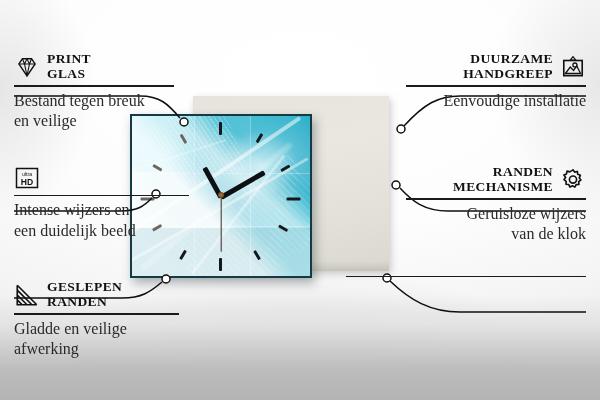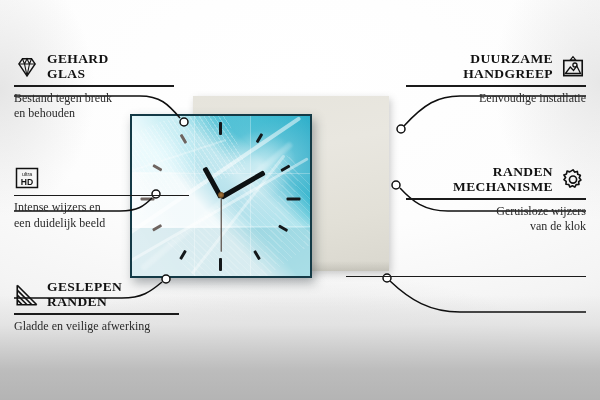--- a/index.html
+++ b/index.html
@@ -112,21 +112,21 @@
   .hand-h{left:89px;top:79px;width:34px;height:5px;transform:rotate(-119deg);}
   .hand-m{left:89px;top:79px;width:50px;height:4.5px;transform:rotate(-30deg);}
   .hand-s{left:89px;top:79px;width:56px;height:1.4px;background:#3b2a22;transform:rotate(90deg);}
   .cap{position:absolute;left:86px;top:76px;width:6px;height:6px;border-radius:50%;
     background:radial-gradient(circle,#a9773c 0%,#6d4a21 70%,#3a2710 100%);}
 
   
   .callout{position:absolute;}
   .co-title{font-weight:700;letter-spacing:.4px;color:#111;line-height:1.08;font-size:13.5px;}
   .co-rule{height:1.4px;background:#1b1b1b;margin:4px 0 4px;}
-  .co-desc{font-size:12px;color:#2a2a2a;line-height:1.26;font-family:Liberation Serif, serif;}
+  .co-desc{font-size:16px;color:#2a2a2a;line-height:1.26;font-family:Liberation Serif, serif;}
   .row{display:flex;align-items:center;gap:7px;}
   .ic{flex:none;width:26px;height:26px;color:#111;}
   .ic svg{display:block;width:26px;height:26px;}
   .left .co-title,.left .co-desc{text-align:left;}
   .right{text-align:right;}
   .right .row{justify-content:flex-end;}
 
   
   #leads{position:absolute;inset:0;pointer-events:none;}
   .hd{fill:none;stroke:#0f0f0f;stroke-width:1.5;}
@@ -229,28 +229,28 @@
 
   <div class="callout left" style="left:14px;top:52px;width:160px;">
     <div class="row">
       <span class="ic">
         <svg viewBox="0 0 24 24">
             <path d="M4.5 9.2 12 20.2 19.5 9.2 16.2 4.4H7.8z" fill="none" stroke="currentColor" stroke-width="1.3"></path>
             <path d="M4.5 9.2h15M7.8 4.4l1.9 4.8L12 20.2 14.3 9.2l1.9-4.8M9.7 9.2 12 4.4l2.3 4.8" fill="none" stroke="currentColor" stroke-width="1"></path>
           </svg>
       </span>
       <span class="co-title">
-        <span>GEHARD</span><br>
+        <span>PRINT</span><br>
         <span>GLAS</span>
       </span>
     </div>
     <div class="co-rule"></div>
     <div class="co-desc">
       <span>Bestand tegen breuk</span><br>
-      <span>en behouden</span>
+      <span>en veilige</span>
     </div>
   </div>
 
   <div class="callout left" style="left:14px;top:165px;width:175px;">
     <div class="row">
       <span class="ic">
         <svg viewBox="0 0 26 26">
           <rect x="2.5" y="3.5" width="21" height="19" fill="none" stroke="currentColor" stroke-width="1.5"></rect>
           <text x="13" y="11.4" font-family="Liberation Sans, sans-serif" font-size="5.2" text-anchor="middle" fill="currentColor">ultra</text>
           <text x="13" y="19.6" font-family="Liberation Sans, sans-serif" font-size="8.6" font-weight="bold" text-anchor="middle" fill="currentColor">HD</text>

